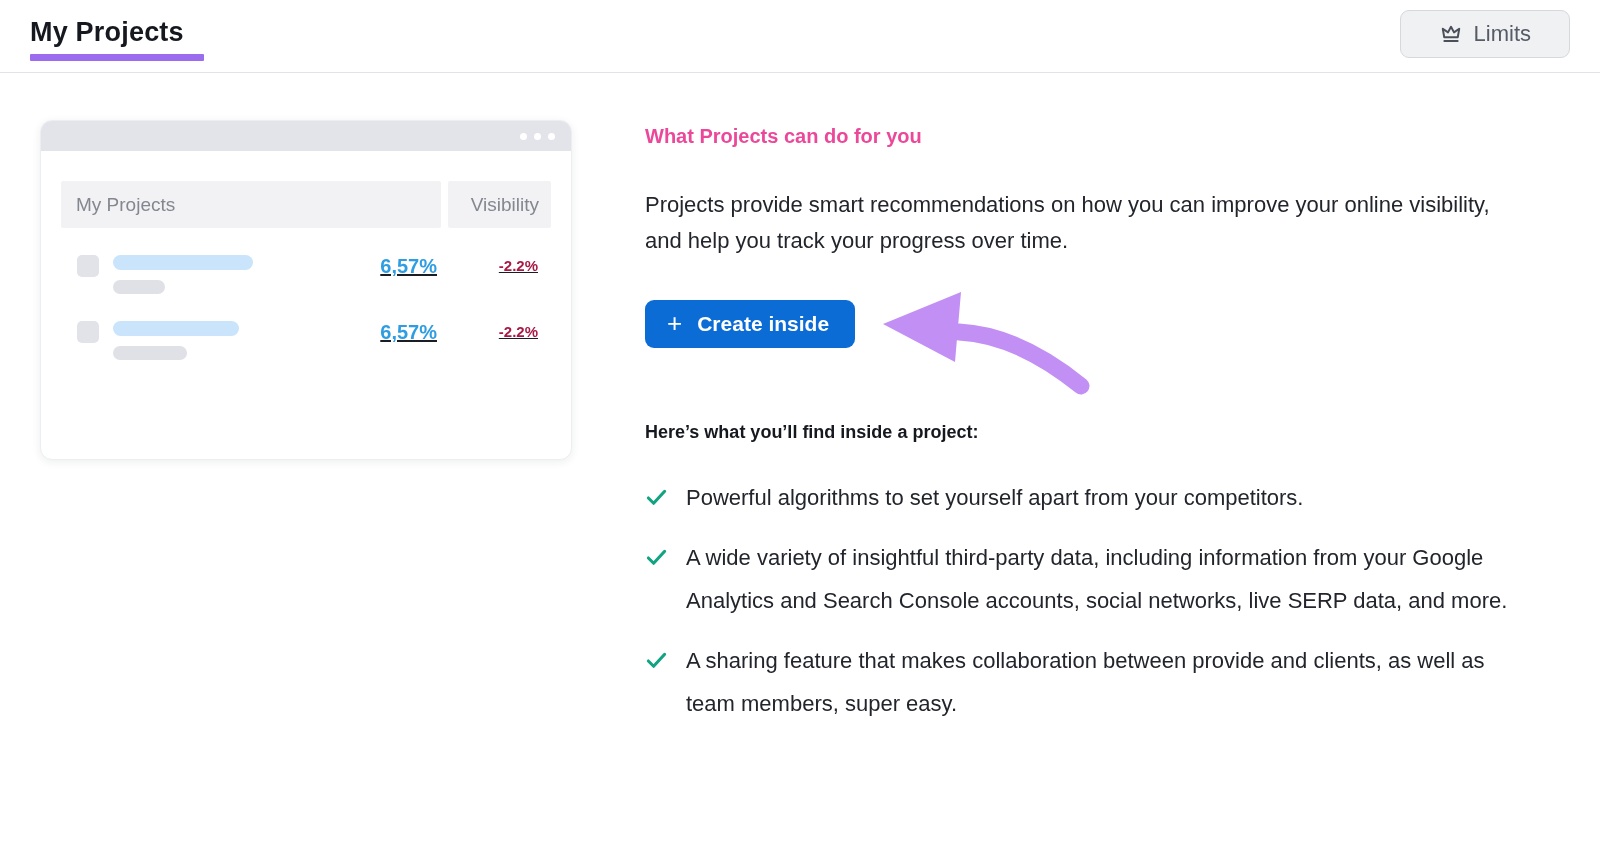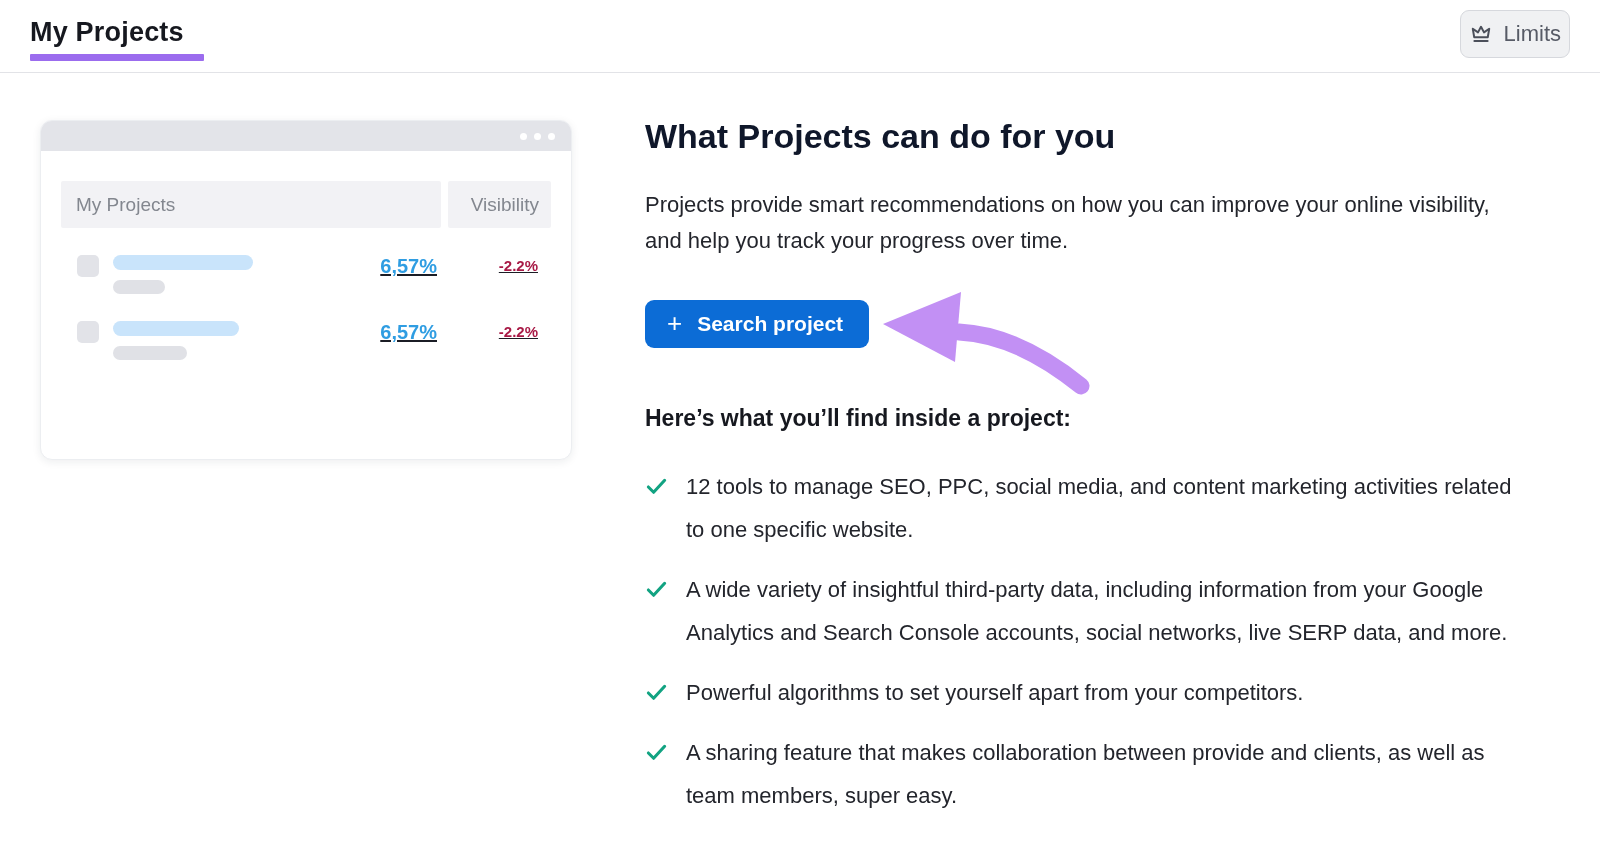--- a/index.html
+++ b/index.html
@@ -2,21 +2,21 @@
 <html><head>
 <meta charset="utf-8">
 <style>
   * { margin: 0; padding: 0; box-sizing: border-box; }
   html, body { width: 1600px; height: 863px; background: #ffffff; font-family: "Liberation Sans", sans-serif; color: #1b1d25; overflow: hidden; }
 
   
   .app-header { height: 73px; padding: 17px 30px 0 30px; border-bottom: 1px solid #e2e3e7; display: flex; justify-content: space-between; align-items: flex-start; }
   .title-wrap h1 { font-size: 27px; font-weight: 700; letter-spacing: 0.2px; color: #16181f; }
   .title-underline { height: 7px; width: 174px; background: #9b6cee; margin-top: 6px; border-radius: 1px; }
-  .limits-btn { margin-top: -7px; height: 48px; padding: 0 8px; display: flex; align-items: center; gap: 11px; background: #f0f1f3; border: 1px solid #d6d8dd; border-radius: 9px; font-size: 22px; color: #575b66; cursor: pointer; font-family: inherit; }
+  .limits-btn { margin-top: -7px; height: 48px; padding: 0 38px; display: flex; align-items: center; gap: 11px; background: #f0f1f3; border: 1px solid #d6d8dd; border-radius: 9px; font-size: 22px; color: #575b66; cursor: pointer; font-family: inherit; }
   .limits-btn svg { display: block; }
 
   
   .main { display: flex; padding: 47px 0 0 40px; }
 
   
   .preview-card { width: 532px; height: 340px; background: #ffffff; border: 1px solid #eceef1; border-radius: 12px; box-shadow: 0 2px 8px rgba(30,34,48,0.08); flex-shrink: 0; overflow: hidden; }
   .card-topbar { height: 30px; background: #e3e4e9; display: flex; align-items: center; justify-content: flex-end; padding-right: 16px; gap: 7px; }
   .card-topbar .dot { width: 7px; height: 7px; border-radius: 50%; background: #ffffff; }
   .card-body { padding: 30px 20px 0 20px; }
@@ -32,27 +32,27 @@
   .bar-main { height: 15px; border-radius: 8px; background: #c9e4fb; }
   .bar-sub { height: 14px; border-radius: 7px; background: #e0e1e6; margin-top: 10px; }
   .mock-row .spacer { flex: 1; }
   .val-health { width: 118px; text-align: right; font-size: 20px; font-weight: 700; color: #2f9de2; line-height: 22px; }
   .val-vis { width: 114px; text-align: right; font-size: 15px; font-weight: 700; line-height: 22px; padding-right: 13px; }
   .val-vis.down { color: #a81a46; }
   .val-vis.up { color: #166f4d; }
 
   
   .content { margin-left: 73px; width: 900px; padding-top: 0; }
-  .content h2 { font-size: 34px; font-weight: 700; color: #0f172a; line-height: 32px; }
+  .content h2 { font-size: 20px; font-weight: 700; color: #ec4899; line-height: 32px; }
   .content .desc { margin-top: 35px; font-size: 22px; line-height: 36px; color: #23252c; max-width: 845px; }
   .cta-row { position: relative; margin-top: 41px; height: 48px; }
   .create-btn { height: 48px; padding: 0 26px 0 22px; background: #0c6cd6; border: none; border-radius: 9px; color: #ffffff; font-size: 21px; font-weight: 600; display: inline-flex; align-items: center; gap: 15px; cursor: pointer; font-family: inherit; }
   .create-btn .plus { font-size: 26px; font-weight: 400; line-height: 1; position: relative; top: -1px; }
   .cta-arrow { position: absolute; left: 236px; top: -10px; pointer-events: none; }
-  .content h3 { margin-top: 57px; font-size: 23px; font-weight: 700; color: #16181f; }
+  .content h3 { margin-top: 74px; font-size: 18px; font-weight: 700; color: #16181f; }
   .checklist { list-style: none; margin-top: 33px; }
   .checklist li { display: flex; gap: 18px; margin-bottom: 17px; }
   .checklist .check { flex-shrink: 0; margin-top: 10px; }
   .checklist .li-text { font-size: 22px; line-height: 43px; color: #23252c; max-width: 840px; }
 </style>
 </head>
 <body>
 
 <header class="app-header">
   <div class="title-wrap">
@@ -110,60 +110,52 @@
     </div>
   </div>
 
   <div class="content">
     <h2>What Projects can do for you</h2>
     <p class="desc">Projects provide smart recommendations on how you can improve your online visibility, and help you track your progress over time.</p>
 
     <div class="cta-row">
       <button class="create-btn">
         <span class="plus">+</span>
-        <span>Search project</span>
+        <span>Create inside</span>
       </button>
       <svg class="cta-arrow" width="230" height="115" viewBox="0 0 230 115">
         <path d="M78 42 C 118 44, 158 62, 200 96" stroke="#c290f4" stroke-width="17" fill="none" stroke-linecap="round"></path>
         <polygon points="2,34 80,2 74,72" fill="#c290f4"></polygon>
       </svg>
     </div>
 
     <h3>Here’s what you’ll find inside a project:</h3>
     <ul class="checklist" id="checklist">
+
   <li>
     <span class="check">
       <svg width="23" height="23" viewBox="0 0 24 24" fill="none" stroke="#12a382" stroke-width="3.2" stroke-linecap="round" stroke-linejoin="round">
         <path d="M3.5 12.5 L9 18 L20.5 5.5"></path>
       </svg>
     </span>
-    <span class="li-text">12 tools to manage SEO, PPC, social media, and content marketing activities related to one specific website.</span>
+    <span class="li-text">Powerful algorithms to set yourself apart from your competitors.</span>
   </li>
 
   <li>
     <span class="check">
       <svg width="23" height="23" viewBox="0 0 24 24" fill="none" stroke="#12a382" stroke-width="3.2" stroke-linecap="round" stroke-linejoin="round">
         <path d="M3.5 12.5 L9 18 L20.5 5.5"></path>
       </svg>
     </span>
     <span class="li-text">A wide variety of insightful third-party data, including information from your Google Analytics and Search Console accounts, social networks, live SERP data, and more.</span>
   </li>
 
   <li>
     <span class="check">
       <svg width="23" height="23" viewBox="0 0 24 24" fill="none" stroke="#12a382" stroke-width="3.2" stroke-linecap="round" stroke-linejoin="round">
         <path d="M3.5 12.5 L9 18 L20.5 5.5"></path>
       </svg>
     </span>
-    <span class="li-text">Powerful algorithms to set yourself apart from your competitors.</span>
-  </li>
-
-  <li>
-    <span class="check">
-      <svg width="23" height="23" viewBox="0 0 24 24" fill="none" stroke="#12a382" stroke-width="3.2" stroke-linecap="round" stroke-linejoin="round">
-        <path d="M3.5 12.5 L9 18 L20.5 5.5"></path>
-      </svg>
-    </span>
     <span class="li-text">A sharing feature that makes collaboration between provide and clients, as well as team members, super easy.</span>
   </li>
 </ul>
   </div>
 </div>
 
 </body></html>

